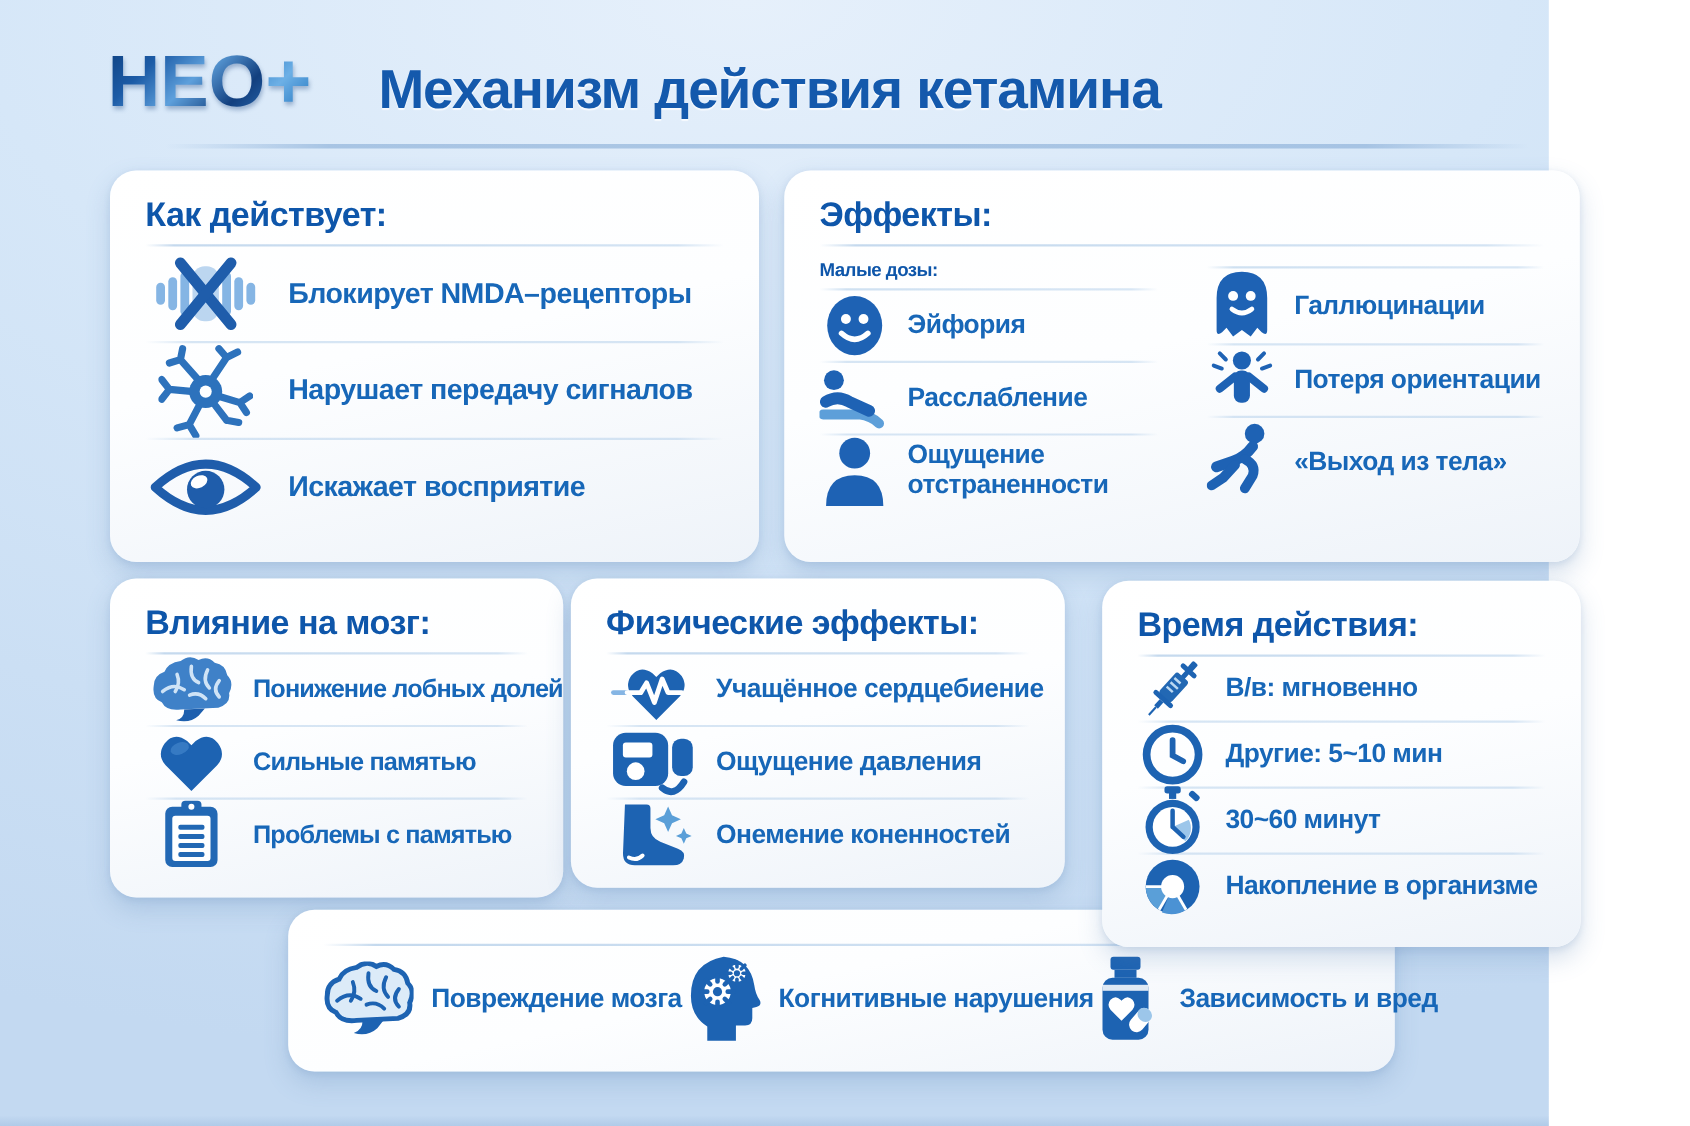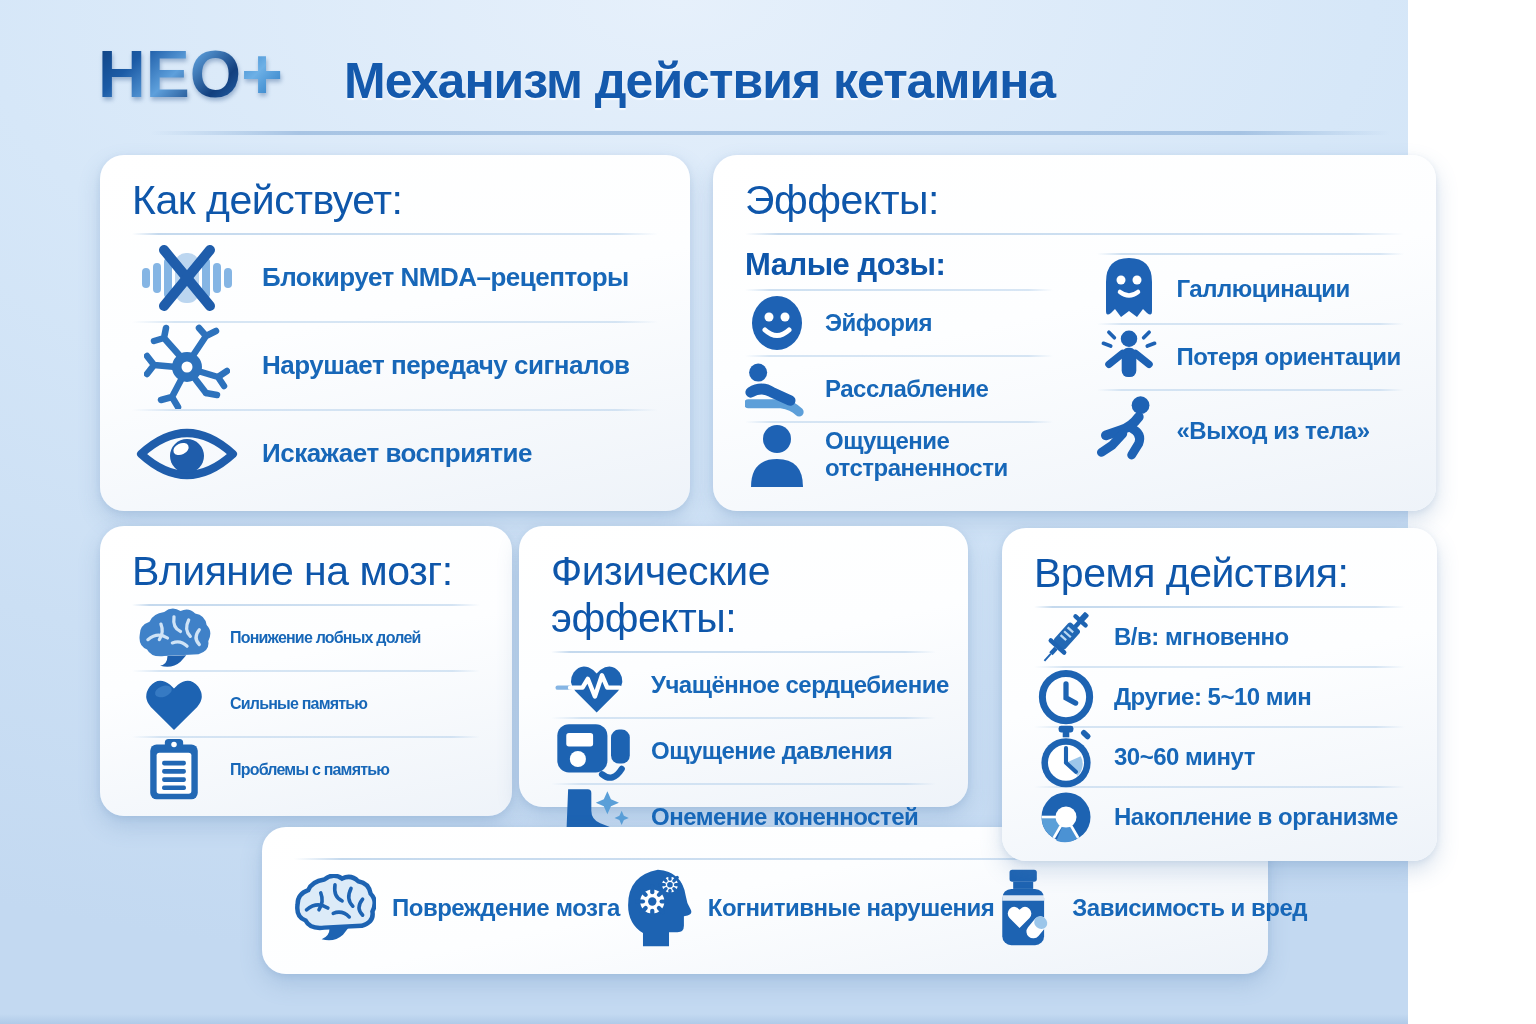--- a/index.html
+++ b/index.html
@@ -40,21 +40,21 @@
     background:linear-gradient(90deg, rgba(125,165,210,0) 0%, rgba(125,165,210,0.55) 12%, rgba(125,165,210,0.55) 88%, rgba(125,165,210,0) 100%);
   }
 
   
   .card{
     position:absolute; border-radius:24px;
     background:linear-gradient(168deg,#ffffff 0%,#fdfeff 45%,#eef3f9 100%);
     box-shadow:0 10px 22px rgba(88,128,178,0.24), 0 2px 6px rgba(88,128,178,0.14);
     padding:22px 32px 16px 32px;
   }
-  .card-title{ font-size:41px; font-weight:400; letter-spacing:-0.5px; color:#0e56aa; }
+  .card-title{ font-size:31px; font-weight:700; letter-spacing:-0.5px; color:#0e56aa; }
   .t-div{ height:2px; margin-top:9px; border-radius:2px;
     background:linear-gradient(90deg, rgba(150,185,220,0), rgba(158,192,226,0.6) 5%, rgba(178,206,234,0.55) 92%, rgba(150,185,220,0)); }
   .row-div{ height:2px; border-radius:2px;
     background:linear-gradient(90deg, rgba(160,195,228,0), rgba(176,205,233,0.5) 8%, rgba(176,205,233,0.5) 92%, rgba(160,195,228,0)); }
   .vrow{ display:flex; align-items:center; gap:20px; }
   .icon{ display:flex; align-items:center; justify-content:center; flex:0 0 auto; }
   .label{ font-size:24px; font-weight:700; letter-spacing:-0.5px; color:#1767b8; white-space:nowrap; line-height:1.12; }
 
   .card-how      { left:100px; top:155px;  width:590px;  height:356px; }
   .card-effects  { left:713px; top:155px;  width:723px;  height:356px; }
@@ -62,30 +62,30 @@
   .card-physical { left:519px; top:526px;  width:449px;  height:281px; }
   .card-duration { left:1002px; top:528px; width:435px;  height:333px; z-index:3; }
   .card-risks    { left:262px; top:827px;  width:1006px; height:147px; z-index:2; }
 
   .card-how .vrow{ height:86px; }
   .card-how .icon{ width:110px; }
   .card-how .label{ font-size:26px; }
 
   .cols{ display:flex; gap:44px; margin-top:12px; }
   .col{ flex:1; min-width:0; }
-  .sub{ font-size:31px; font-weight:700; letter-spacing:-0.5px; color:#0e56aa; }
+  .sub{ font-size:17px; font-weight:700; letter-spacing:-0.5px; color:#0e56aa; }
   .s-div{ height:2px; margin-top:6px; border-radius:2px;
     background:linear-gradient(90deg, rgba(150,185,220,0), rgba(168,200,230,0.55) 8%, rgba(178,206,234,0.5) 92%, rgba(150,185,220,0)); }
   .card-effects .vrow{ min-height:64px; gap:16px; }
   .card-effects .icon{ width:64px; }
   .label.wrap{ white-space:normal; max-width:205px; }
 
   .card-brain .vrow{ height:64px; gap:14px; }
   .card-brain .icon{ width:84px; }
-  .card-brain .label{ font-size:16px; letter-spacing:-0.8px;text-align:right; }
+  .card-brain .label{ font-size:23px; letter-spacing:-0.8px;text-align:right; }
 
   .card-physical .vrow{ height:64px; gap:14px; }
   .card-physical .icon{ width:86px; }
 
   .card-duration .vrow{ height:58px; gap:16px; }
   .card-duration .icon{ width:64px; }
 
   .rrow{ display:flex; align-items:center; justify-content:space-between; margin-top:8px; padding-right:60px; }
   .rgroup{ display:flex; align-items:center; gap:16px; }
 </style>

